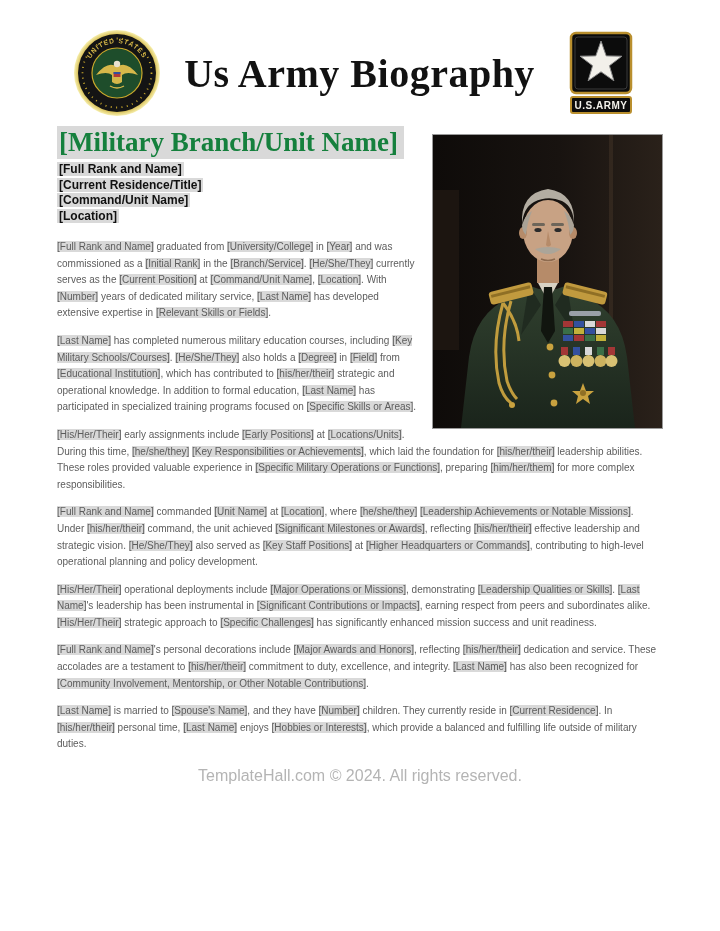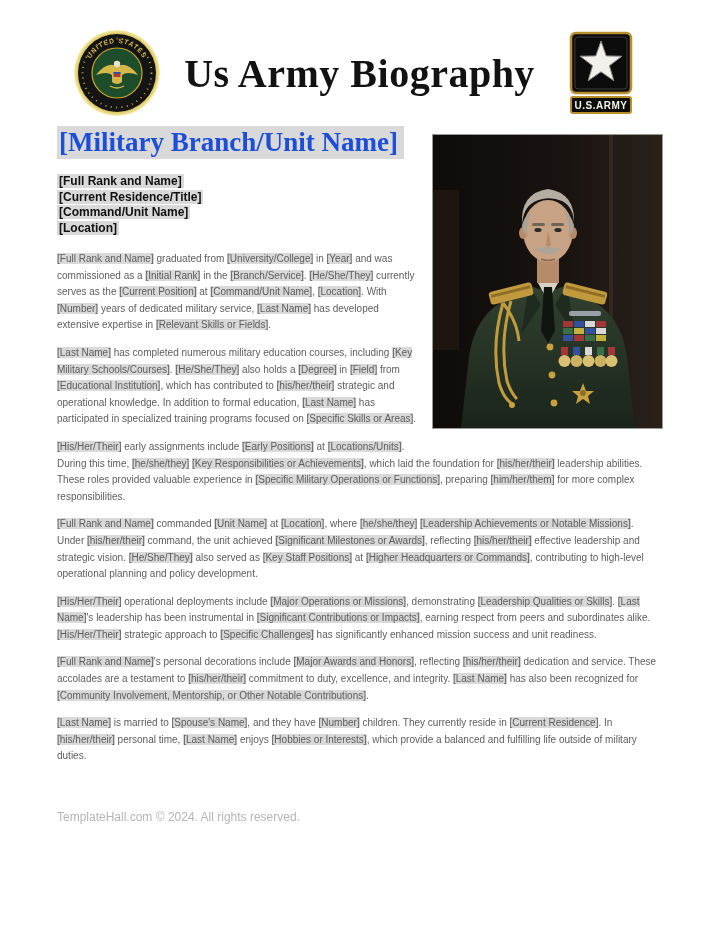--- a/index.html
+++ b/index.html
@@ -35,26 +35,26 @@
   .portrait {
     float: right;
     width: 231px; height: 295px;
     margin: 8px 0 14px 10px;
     border: 1px solid #9a9a9a;
     background: #171310;
   }
   .portrait svg { display: block; }
 
   h1.doc-heading {
-    margin: 0 0 16px 0;
+    margin: 0 0 4px 0;
     font-family: "Liberation Serif", serif;
     font-weight: 700;
     font-size: 27px;
     line-height: 32px;
-    color: #1d4ed8;
+    color: #15803d;
   }
   h1.doc-heading span { background: #d9d9d9; padding: 1px 6px 2px 2px; }
 
   .info-block { margin: 0 0 15px 0; }
   .info-line {
     font-weight: 700;
     font-size: 12px;
     line-height: 15.5px;
     color: #111;
   }
@@ -62,23 +62,24 @@
 
   p.body-par {
     margin: 0 0 11px 0;
     font-size: 10px;
     line-height: 16.6px;
     color: #5c5c5c;
   }
   p.body-par .hl { background: #d9d9d9; }
 
   .footer {
-    margin-top: 45px;
-    font-size: 12px;
+    margin-top: 14px;
+    font-size: 16px;
     color: #b4b4b4;
+    text-align: center;
   }
 </style>
 </head>
 <body>
 
 <div class="page">
 
   <div class="header">
     <div class="seal-wrap">
       <svg width="90" height="90" viewBox="0 0 90 90">

